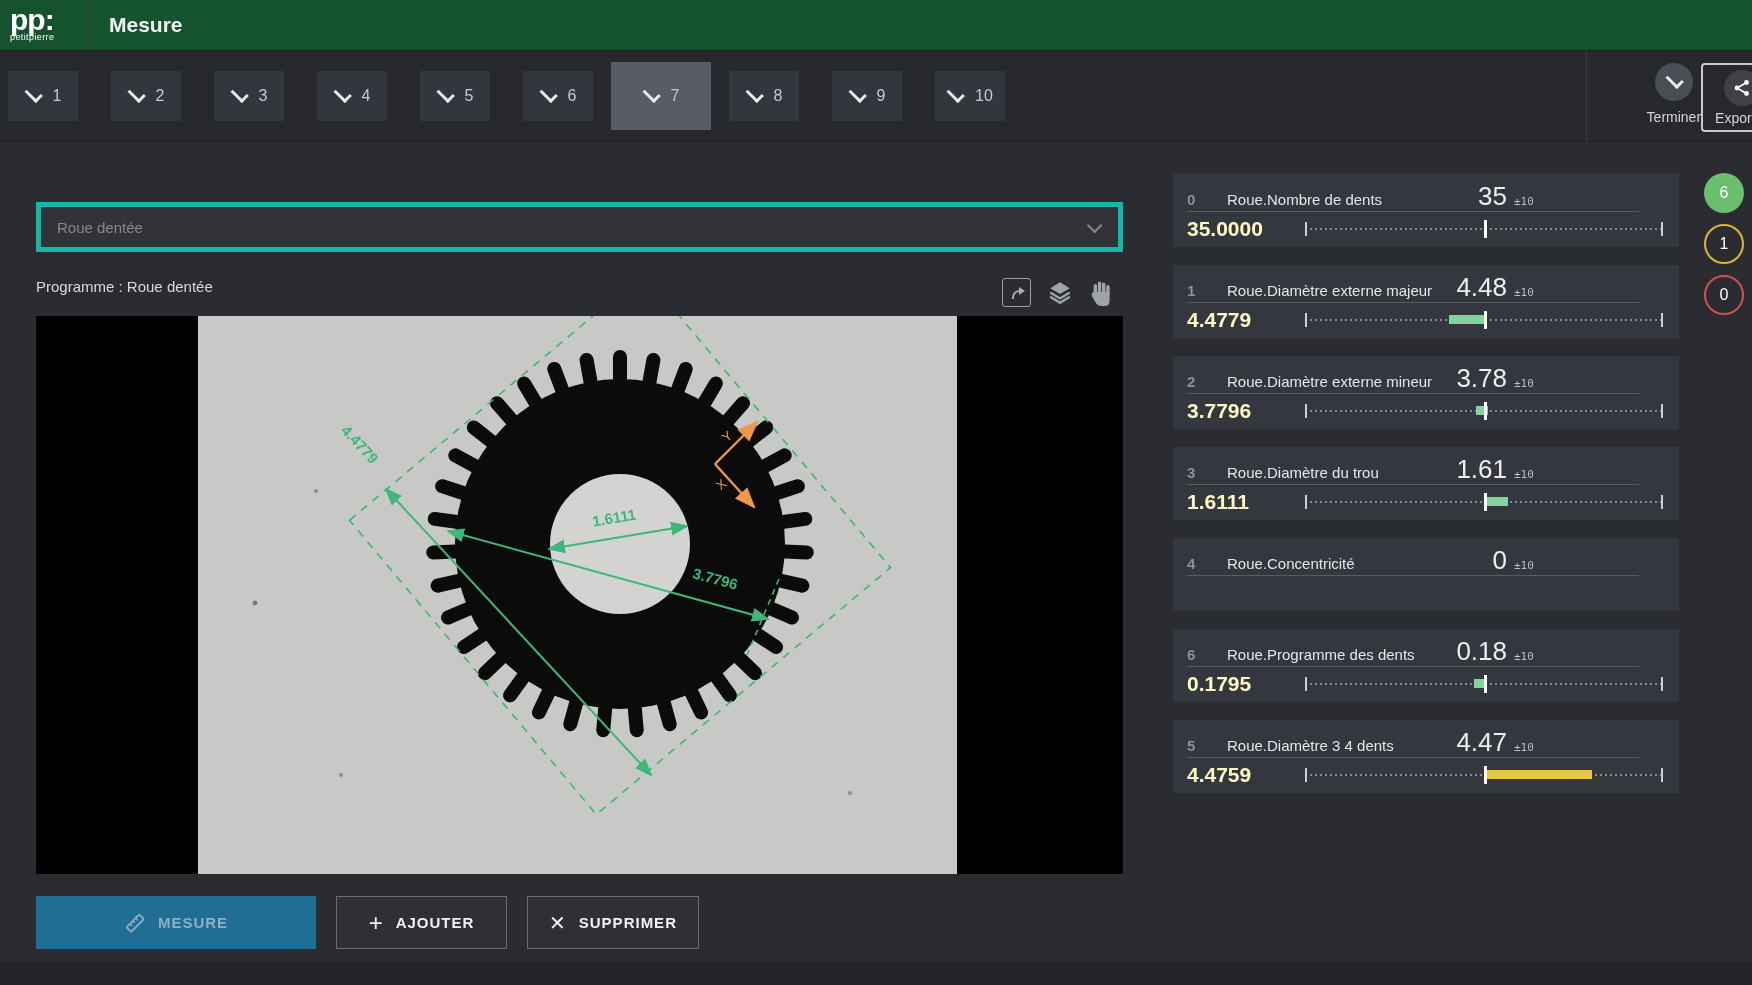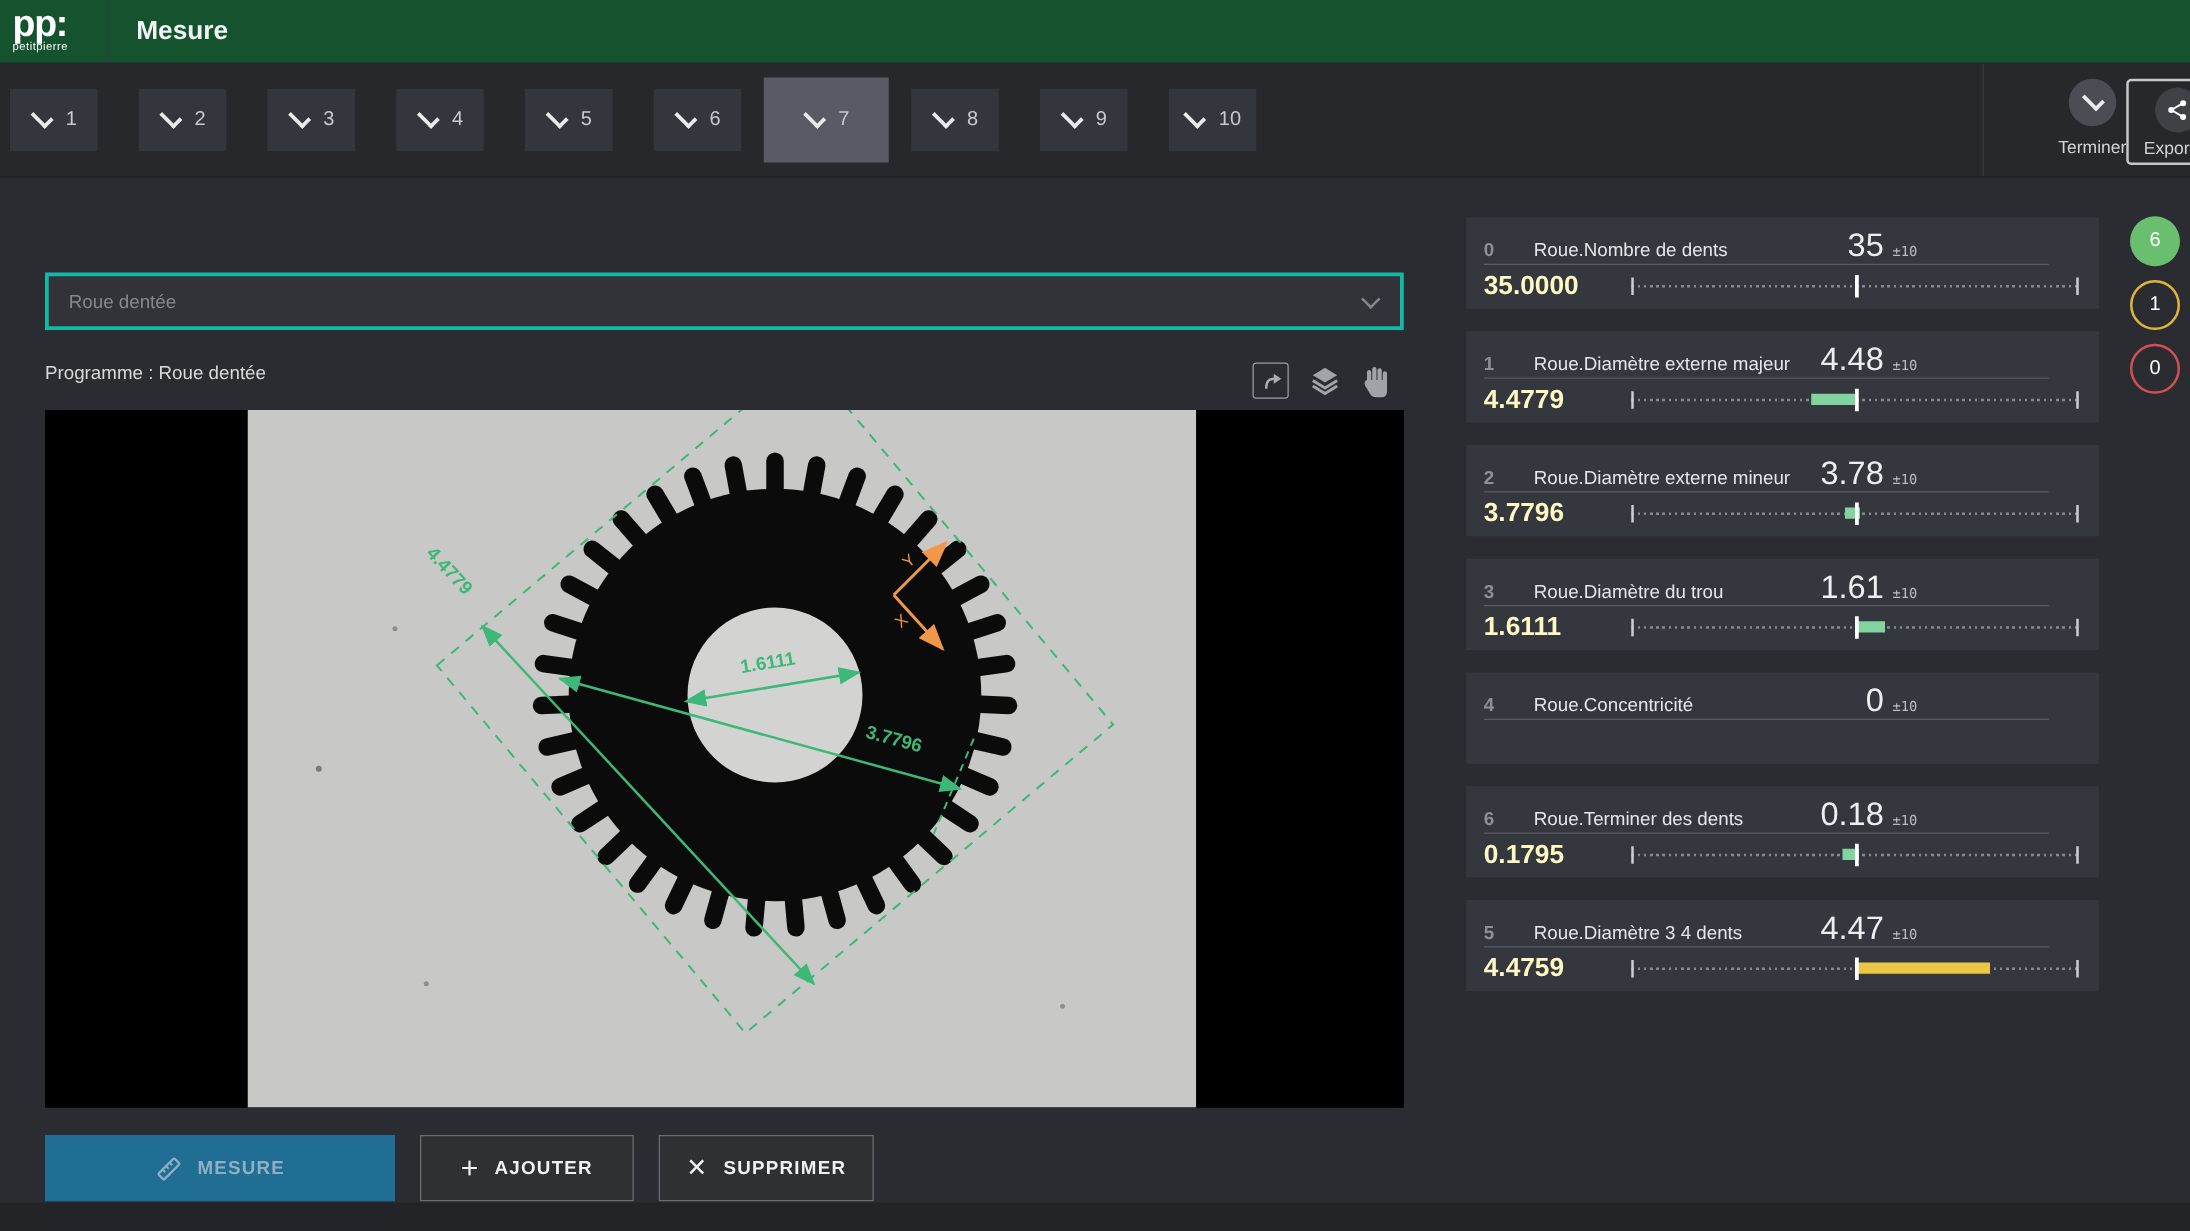--- a/index.html
+++ b/index.html
@@ -29,21 +29,21 @@
   .action-circle{width:38px;height:38px;border-radius:50%;background:#4a4d54;
                  display:flex;align-items:center;justify-content:center;}
   .action-label{font-size:14px;color:#d3d5d8;}
   .export-btn{border:2px solid #c6c9cc;border-radius:4px;padding:5px 12px 4px;margin-right:-30px;
               display:flex;flex-direction:column;align-items:center;gap:4px;cursor:pointer;}
   .export-btn .action-circle{background:#3f4147;width:36px;height:36px;}
 
   
   .content{display:flex;padding-left:36px;}
   .left-col{width:1087px;}
-  .dropdown{margin-top:76px;height:40px;background:#313338;border:3px solid #14b8a6;
+  .dropdown{margin-top:60px;height:40px;background:#313338;border:5px solid #14b8a6;
             display:flex;align-items:center;justify-content:space-between;padding:0 20px 0 16px;cursor:pointer;}
   .dropdown-value{font-size:15px;color:#85888d;}
   .chev{width:9px;height:9px;border-right:2px solid #85888d;border-bottom:2px solid #85888d;
         transform:rotate(45deg) translateY(-3px);}
   .program-row{margin-top:26px;height:30px;display:flex;align-items:flex-start;justify-content:space-between;}
   .program-label{font-size:15px;color:#d8dadc;}
   .viewer-icons{display:flex;align-items:center;gap:16px;padding-right:10px;}
   .vicon{cursor:pointer;display:flex;align-items:center;justify-content:center;}
   .vicon.boxed{width:27px;height:27px;border:1.5px solid #9a9da2;border-radius:3px;}
 
@@ -410,21 +410,21 @@
       <span class="m-nominal">0</span>
       <span class="m-tol">±10</span>
       <span class="m-spacer"></span>
     </div>
     <div class="mrow-div"></div>
   </div>
 
   <div class="mrow">
     <div class="mrow-top">
       <span class="m-index">6</span>
-      <span class="m-name">Roue.Terminer des dents</span>
+      <span class="m-name">Roue.Programme des dents</span>
       <span class="m-nominal">0.18</span>
       <span class="m-tol">±10</span>
       <span class="m-spacer"></span>
     </div>
     <div class="mrow-div"></div>
     <div class="mrow-bottom">
       <span class="m-measured">0.1795</span>
       <span class="slider">
         <span class="s-track"></span>
         <span class="s-tick l"></span>

